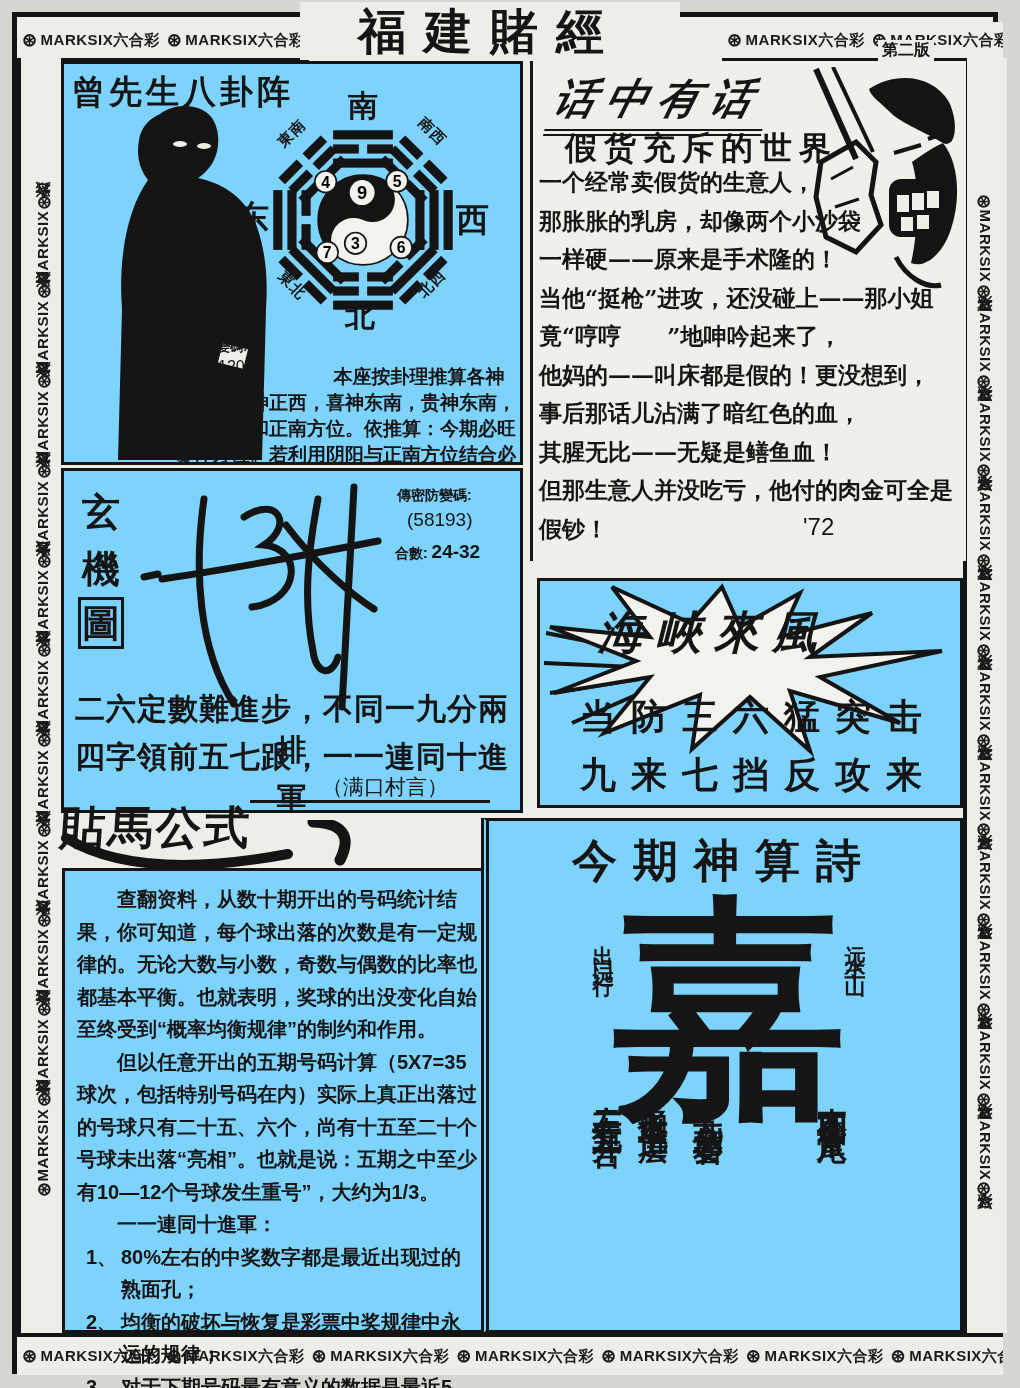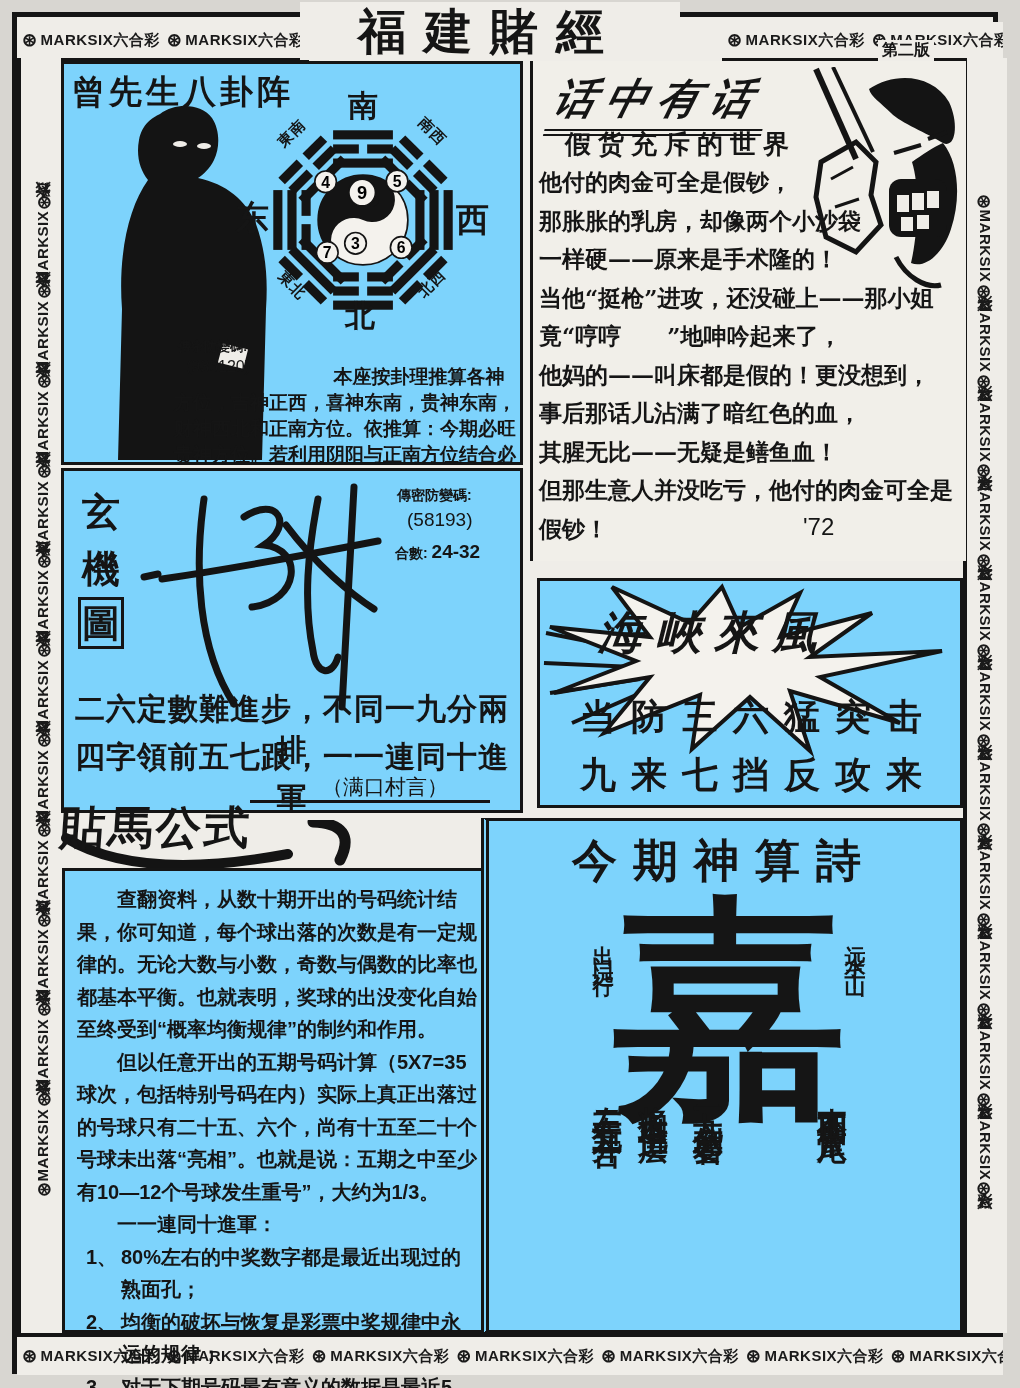--- a/index.html
+++ b/index.html
@@ -25,21 +25,21 @@
   .panel{position:absolute;border:3px solid #151515;background:#7dd3fc;box-sizing:border-box;}
   
   #bagua-title{left:72px;top:72px;font-size:33px;font-weight:bold;letter-spacing:4px;font-family:"DejaVu Serif",serif;}
   .dir-label{position:absolute;font-family:"DejaVu Serif",serif;font-weight:bold;}
   .dir-big{font-size:30px;}
   .dir-small{font-size:15px;letter-spacing:1px;}
   
   #story-col{left:530px;top:61px;width:433px;height:500px;border-left:3px solid #151515;background:#f1efe9;}
   #story-title{left:18px;top:10px;font-size:42px;font-weight:bold;font-style:italic;letter-spacing:10px;
                font-family:"DejaVu Serif",serif;transform:skewX(-14deg);border-bottom:7px double #151515;padding:0 8px 2px 2px;}
-  #story-subtitle{left:32px;top:66px;font-size:26px;font-weight:bold;letter-spacing:7px;font-family:"DejaVu Serif",serif;}
+  #story-subtitle{left:32px;top:66px;font-size:32px;font-weight:bold;letter-spacing:7px;font-family:"DejaVu Serif",serif;}
   #story-lines{left:6px;top:102px;width:424px;font-size:23px;line-height:38.5px;font-family:"DejaVu Serif",serif;font-weight:600;}
   #story-footer{left:270px;top:452px;font-size:24px;font-family:"Liberation Sans",sans-serif;}
   .verse{position:absolute;width:452px;text-align:center;font-size:30px;font-weight:900;letter-spacing:1px;font-family:"Liberation Sans",sans-serif;}
   .strait-line{position:absolute;font-size:36px;font-weight:600;font-family:"DejaVu Serif",serif;letter-spacing:15px;}
   
   #formula-title{left:60px;top:798px;font-size:45px;font-weight:900;font-family:"DejaVu Serif",serif;letter-spacing:3px;transform:skewX(-4deg);z-index:4;}
   #formula-topline{left:250px;top:800px;width:240px;height:3px;background:#151515;}
   #formula-box{left:62px;top:868px;width:428px;height:465px;border-right:8px double #151515;}
   #formula-body{position:absolute;left:12px;top:12px;width:400px;font-size:20px;line-height:32.5px;font-weight:bold;}
   #formula-body p{margin:0;text-indent:2em;}
@@ -173,21 +173,21 @@
       <rect x="96" y="128" width="12" height="17" fill="#efede8"></rect>
       <rect x="111" y="126" width="12" height="17" fill="#efede8"></rect>
       <rect x="126" y="124" width="12" height="17" fill="#efede8"></rect>
       <rect x="100" y="150" width="12" height="14" fill="#efede8"></rect>
       <rect x="116" y="148" width="12" height="14" fill="#efede8"></rect>
       <path d="M95,190 C105,210 125,222 140,218" stroke="#141414" stroke-width="5" fill="none"></path>
     </svg>
     <div id="story-title" style="position:absolute;">话中有话</div>
     <div id="story-subtitle" style="position:absolute;">假货充斥的世界</div>
     <div id="story-lines" style="position:absolute;">
-      <div>他付的肉金可全是假钞，</div>
+      <div>一个经常卖假货的生意人，</div>
       <div>那胀胀的乳房，却像两个小沙袋</div>
       <div>一样硬——原来是手术隆的！</div>
       <div>当他“挺枪”进攻，还没碰上——那小姐</div>
       <div>竟“哼哼　　”地呻吟起来了，</div>
       <div>他妈的——叫床都是假的！更没想到，</div>
       <div>事后那话儿沾满了暗红色的血，</div>
       <div>其腥无比——无疑是鳝鱼血！</div>
       <div>但那生意人并没吃亏，他付的肉金可全是假钞！</div>
     </div>
     <div id="story-footer" style="position:absolute;">'72</div>

